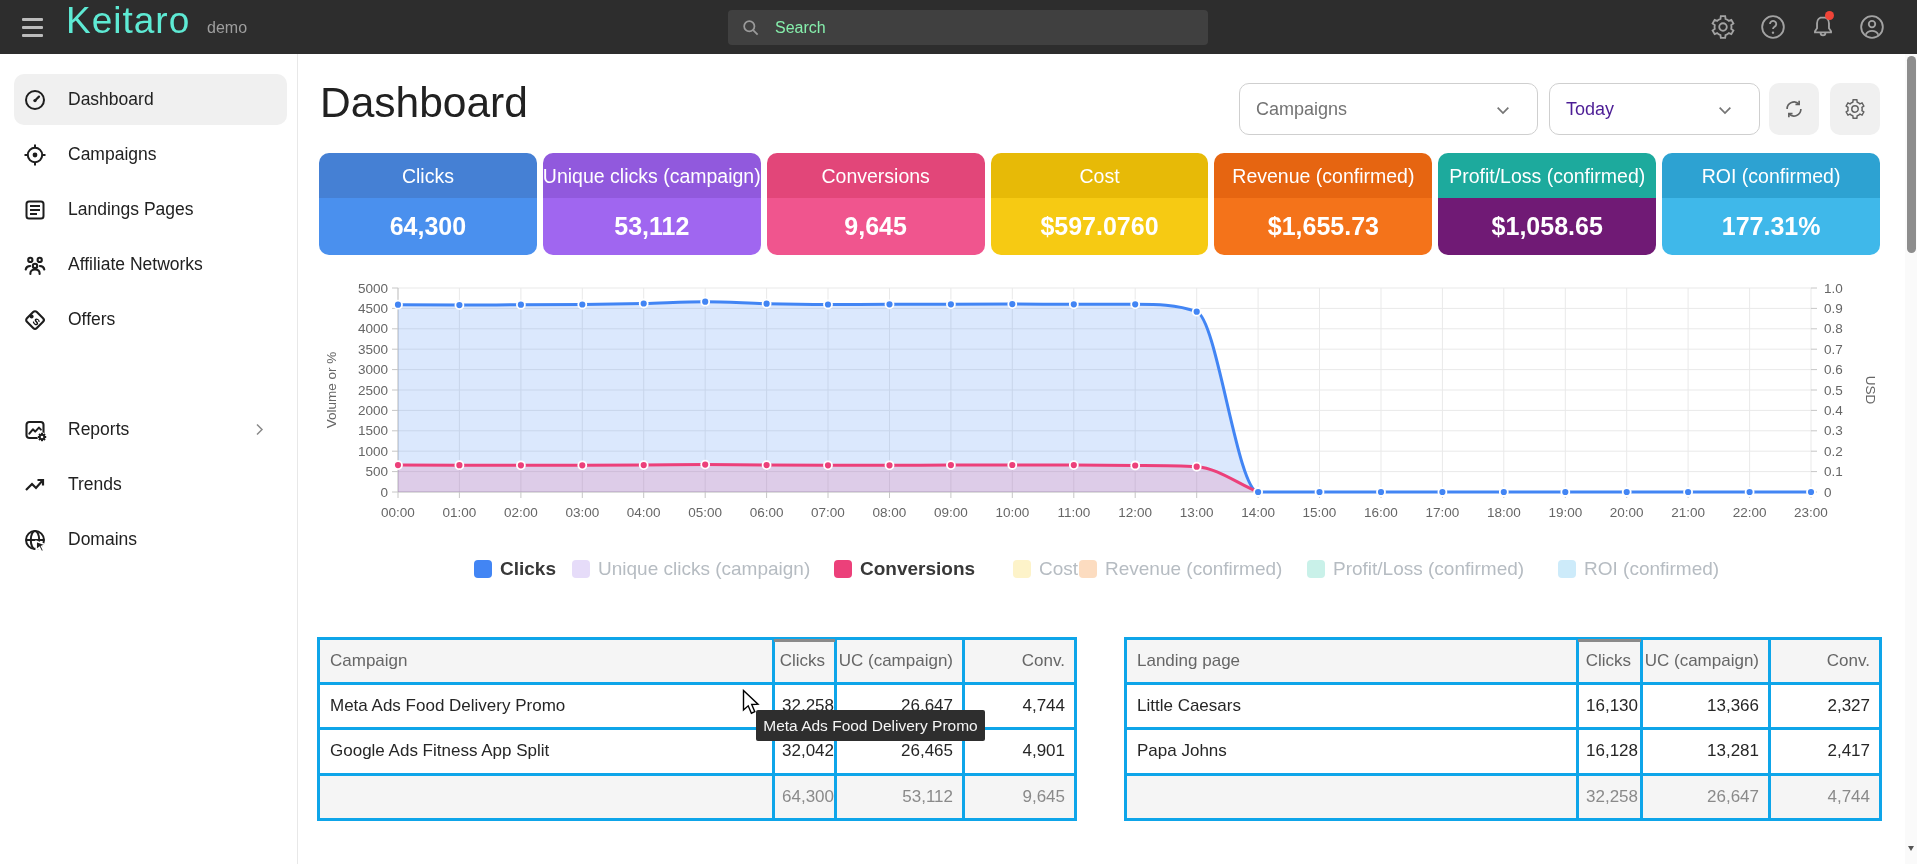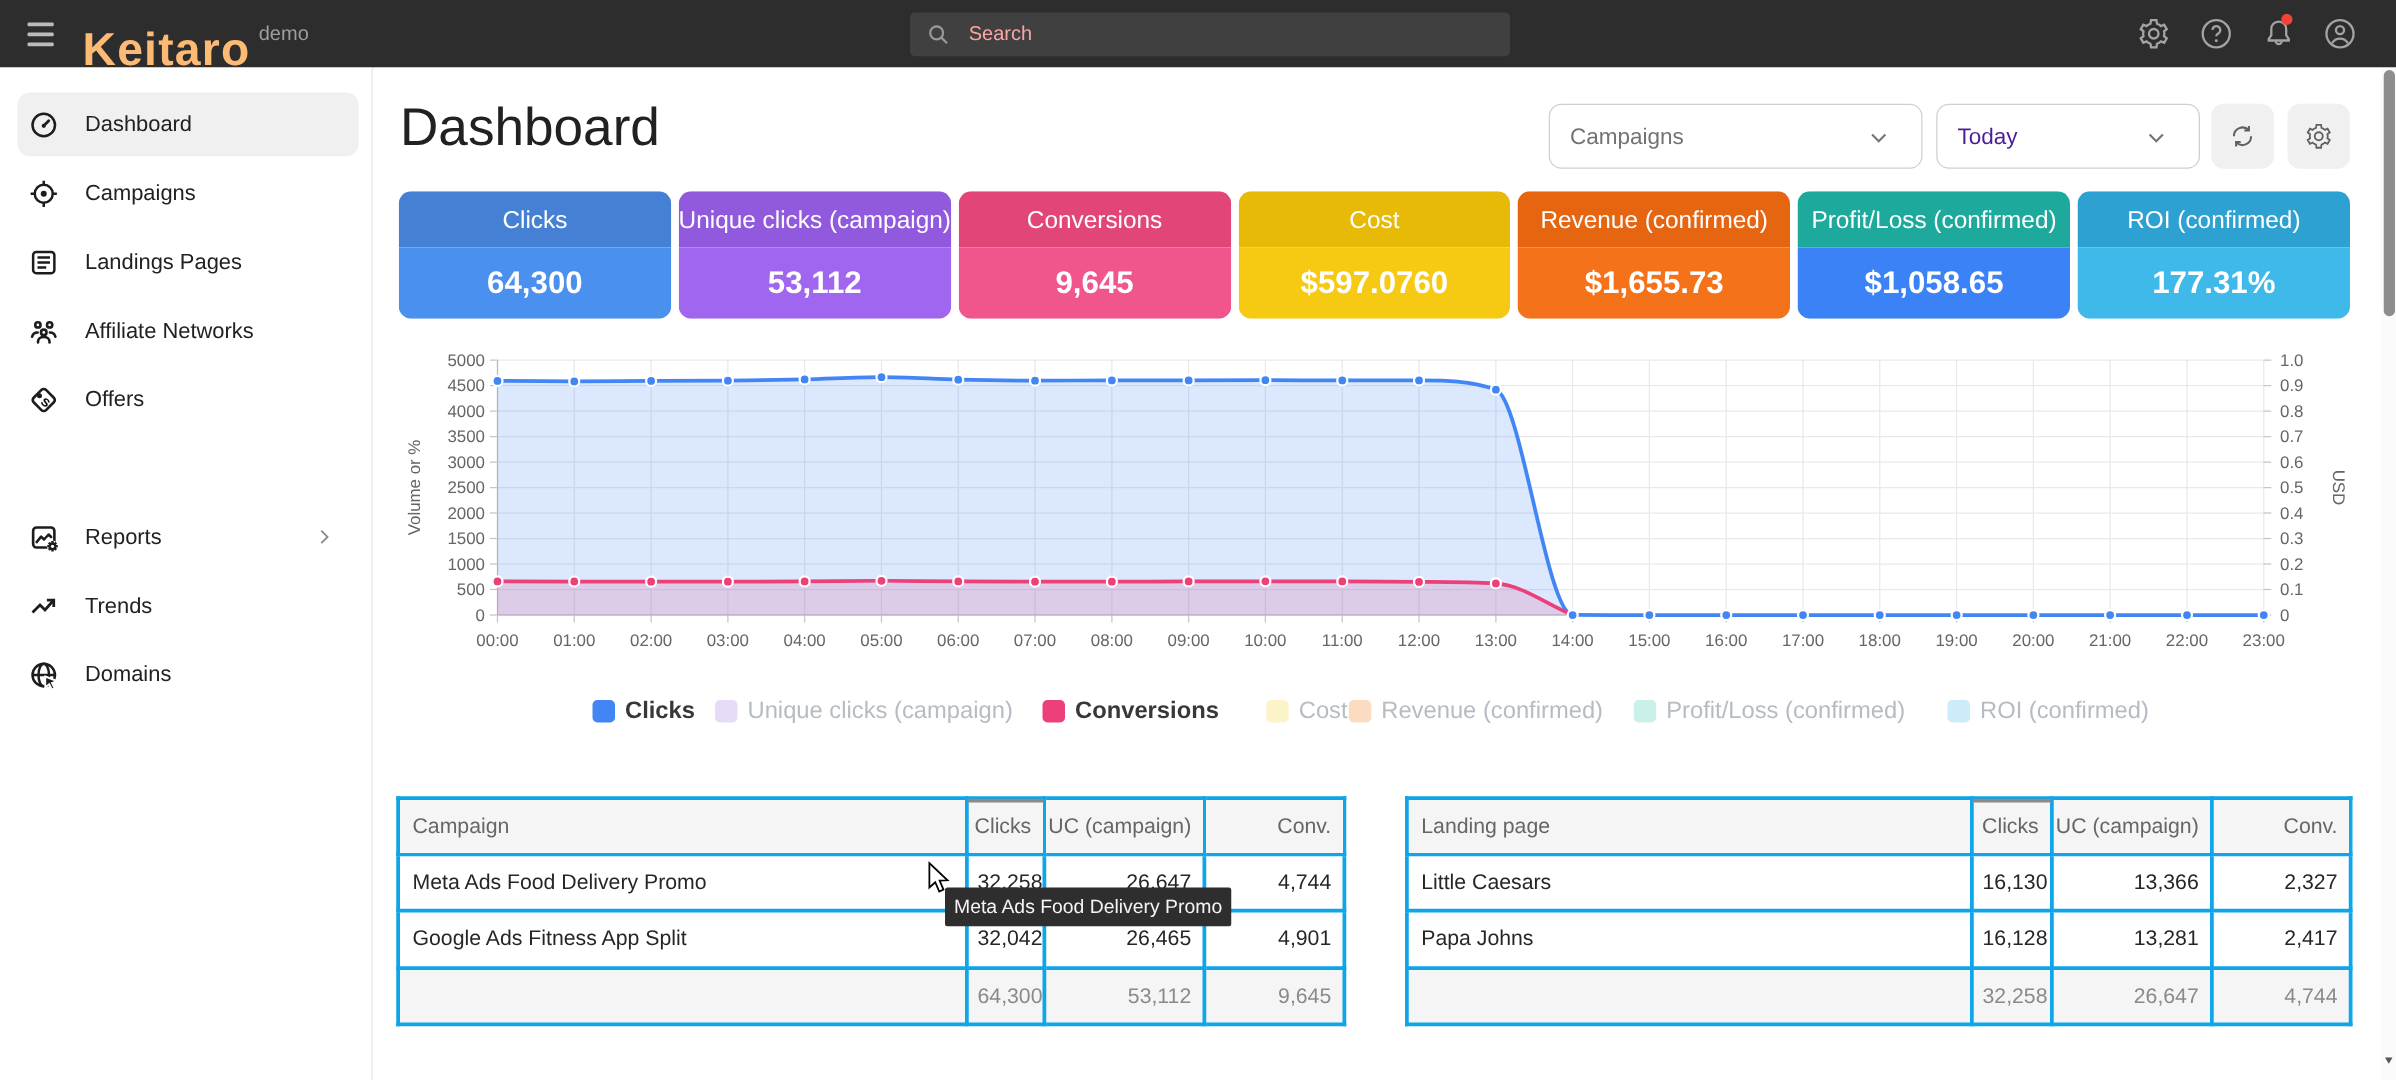--- a/index.html
+++ b/index.html
@@ -1,19 +1,19 @@
 <!DOCTYPE html>
 <html><head><meta charset="utf-8"><style>
 *{margin:0;padding:0;box-sizing:border-box}
 html,body{width:1917px;height:864px;overflow:hidden;background:#fff;font-family:"Liberation Sans",sans-serif}
 #topbar{position:absolute;left:0;top:0;width:1917px;height:54px;background:#2d2d2d}
 .hline{position:absolute;left:22px;width:21px;height:2.6px;background:#bbbbbb;border-radius:1px}
-#logo{position:absolute;left:66px;top:19px;font-size:37px;font-weight:bold;color:#fdba74;letter-spacing:1px}
+#logo{position:absolute;left:66px;top:0;font-size:37px;font-weight:normal;color:#5eead4;letter-spacing:1px}
 #demo{position:absolute;left:207px;top:19px;font-size:16px;color:#9e9e9e}
-#search{position:absolute;left:728px;top:10px;width:480px;height:35px;background:#404040;border-radius:4px;color:#fca5a5;font-size:16px;line-height:35px;padding-left:47px}
+#search{position:absolute;left:728px;top:10px;width:480px;height:35px;background:#404040;border-radius:4px;color:#86efac;font-size:16px;line-height:35px;padding-left:47px}
 #sidebar{position:absolute;left:0;top:54px;width:298px;height:810px;background:#fff;border-right:1px solid #e8e8e8}
 .sitem{position:absolute;left:0;width:298px;height:55px}
 .sitem .bg{position:absolute;left:14px;top:2px;width:273px;height:51px;background:#f0f0f0;border-radius:10px}
 .sitem svg{position:absolute;left:23px;top:15.5px}
 .sitem .txt{position:absolute;left:68px;top:0;line-height:55px;font-size:17.5px;color:#212121}
 #main{position:absolute;left:299px;top:54px;width:1606px;height:810px;background:#fff}
 h1{position:absolute;left:21px;top:26px;font-size:42.5px;line-height:46px;font-weight:normal;color:#212121}
 .sel{position:absolute;top:29px;height:52px;border:1px solid #cfcfcf;border-radius:10px;background:#fff;font-size:18px;line-height:50px;padding-left:16px}
 .btn{position:absolute;top:29px;width:50px;height:52px;background:#f0f0f0;border-radius:10px}
 .btn svg{position:absolute;left:14px;top:15px}
@@ -199,21 +199,21 @@
     <div class="card">
         <div class="t" style="background:#e7ba07">Cost</div>
         <div class="v" style="background:#f6ca13">$597.0760</div>
       </div>
     <div class="card">
         <div class="t" style="background:#e66511">Revenue (confirmed)</div>
         <div class="v" style="background:#f4731a">$1,655.73</div>
       </div>
     <div class="card">
         <div class="t" style="background:#1daa9d">Profit/Loss (confirmed)</div>
-        <div class="v" style="background:#3b82f6">$1,058.65</div>
+        <div class="v" style="background:#701a75">$1,058.65</div>
       </div>
     <div class="card">
         <div class="t" style="background:#2da2d2">ROI (confirmed)</div>
         <div class="v" style="background:#3fb8ea">177.31%</div>
       </div>
   </div>
 
   <div id="chartwrap"><svg id="chart" width="1580" height="250" viewBox="0 0 1580 250">
 <g>
           <line x1="139.4" y1="10.0" x2="139.4" y2="214.0" stroke="#e9e9e9" stroke-width="1"></line>

